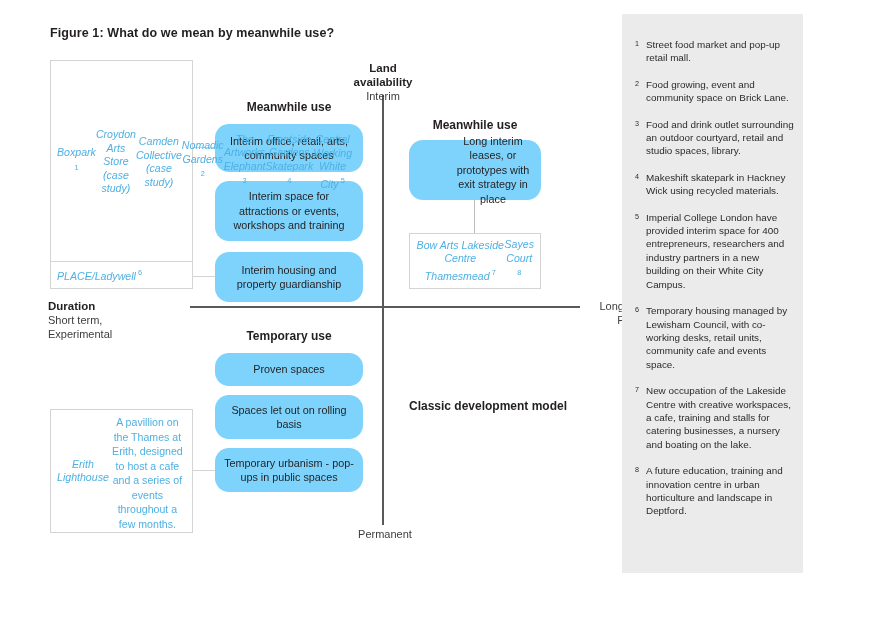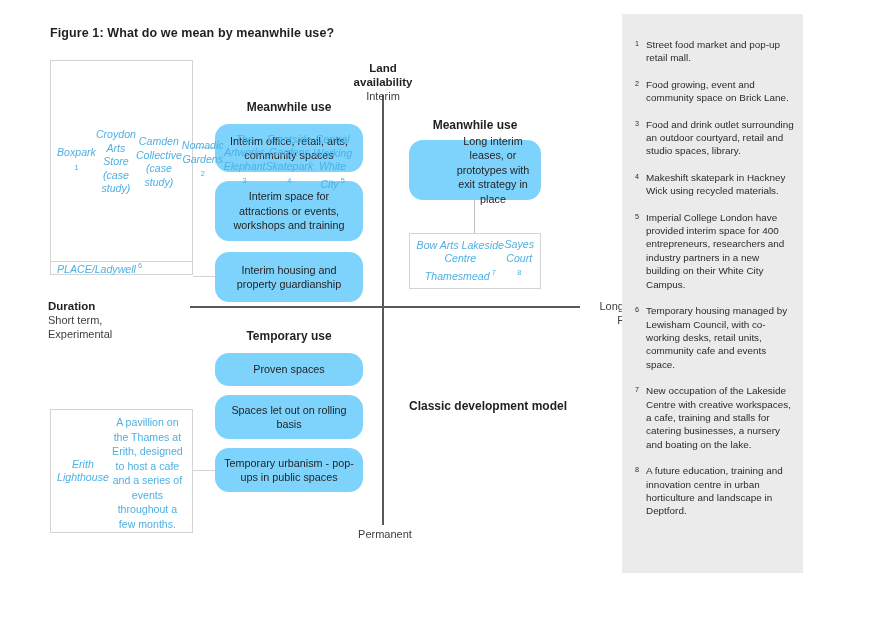--- a/index.html
+++ b/index.html
@@ -156,21 +156,21 @@
     margin-top: 4px;
   }
   .wbox .ex-title-italic {
     color: #4FB0E2;
     font-size: 10.6px;
     font-style: italic;
     line-height: 13.5px;
   }
 
   #wbox-examples-1 { left: 50px; top: 60px; width: 143px; height: 204px; }
-  #wbox-place      { left: 50px; top: 261px; width: 143px; height: 14px; }
+  #wbox-place      { left: 50px; top: 261px; width: 143px; height: 28px; }
   #wbox-erith      { left: 50px; top: 409px; width: 143px; height: 124px; }
   #wbox-bowarts    { left: 409px; top: 233px; width: 132px; height: 56px; }
 
   
   .conn {
     position: absolute;
     background: #d4d4d4;
   }
   #conn-1 { left: 193px; top: 147px; width: 22px; height: 1px; }
   #conn-2 { left: 193px; top: 276px; width: 22px; height: 1px; }

